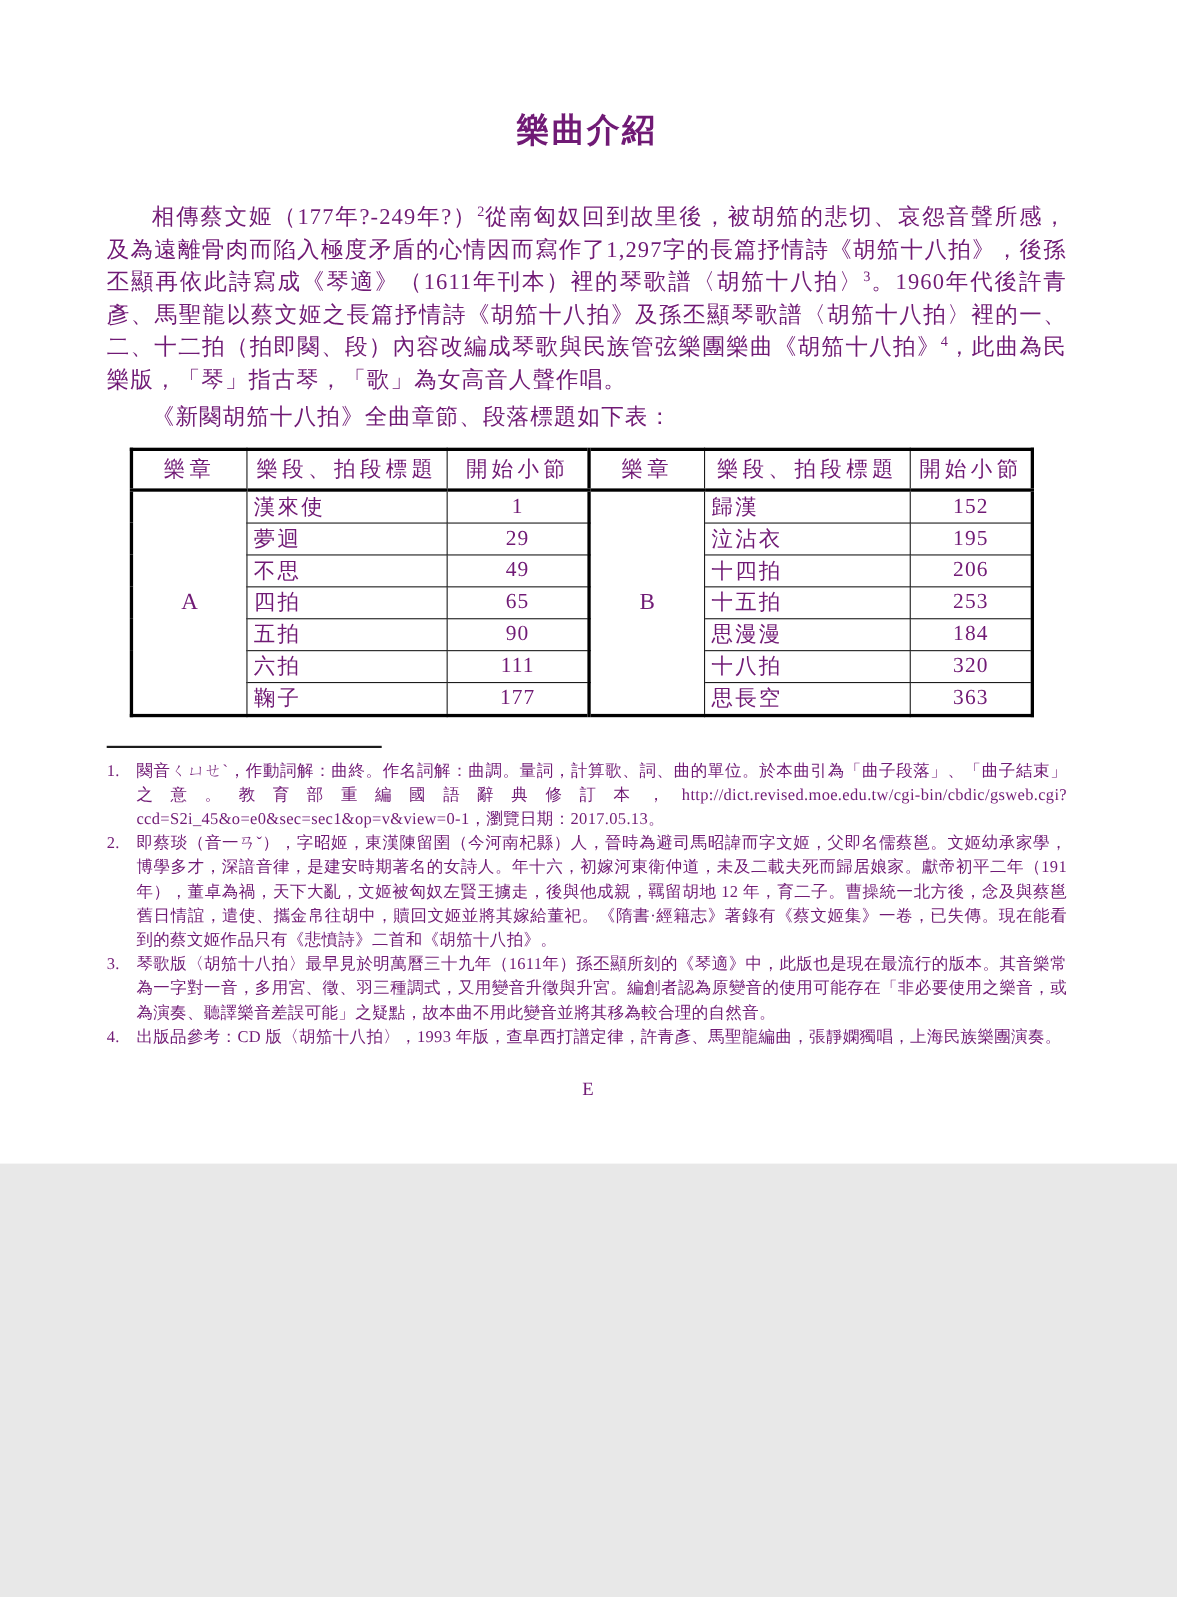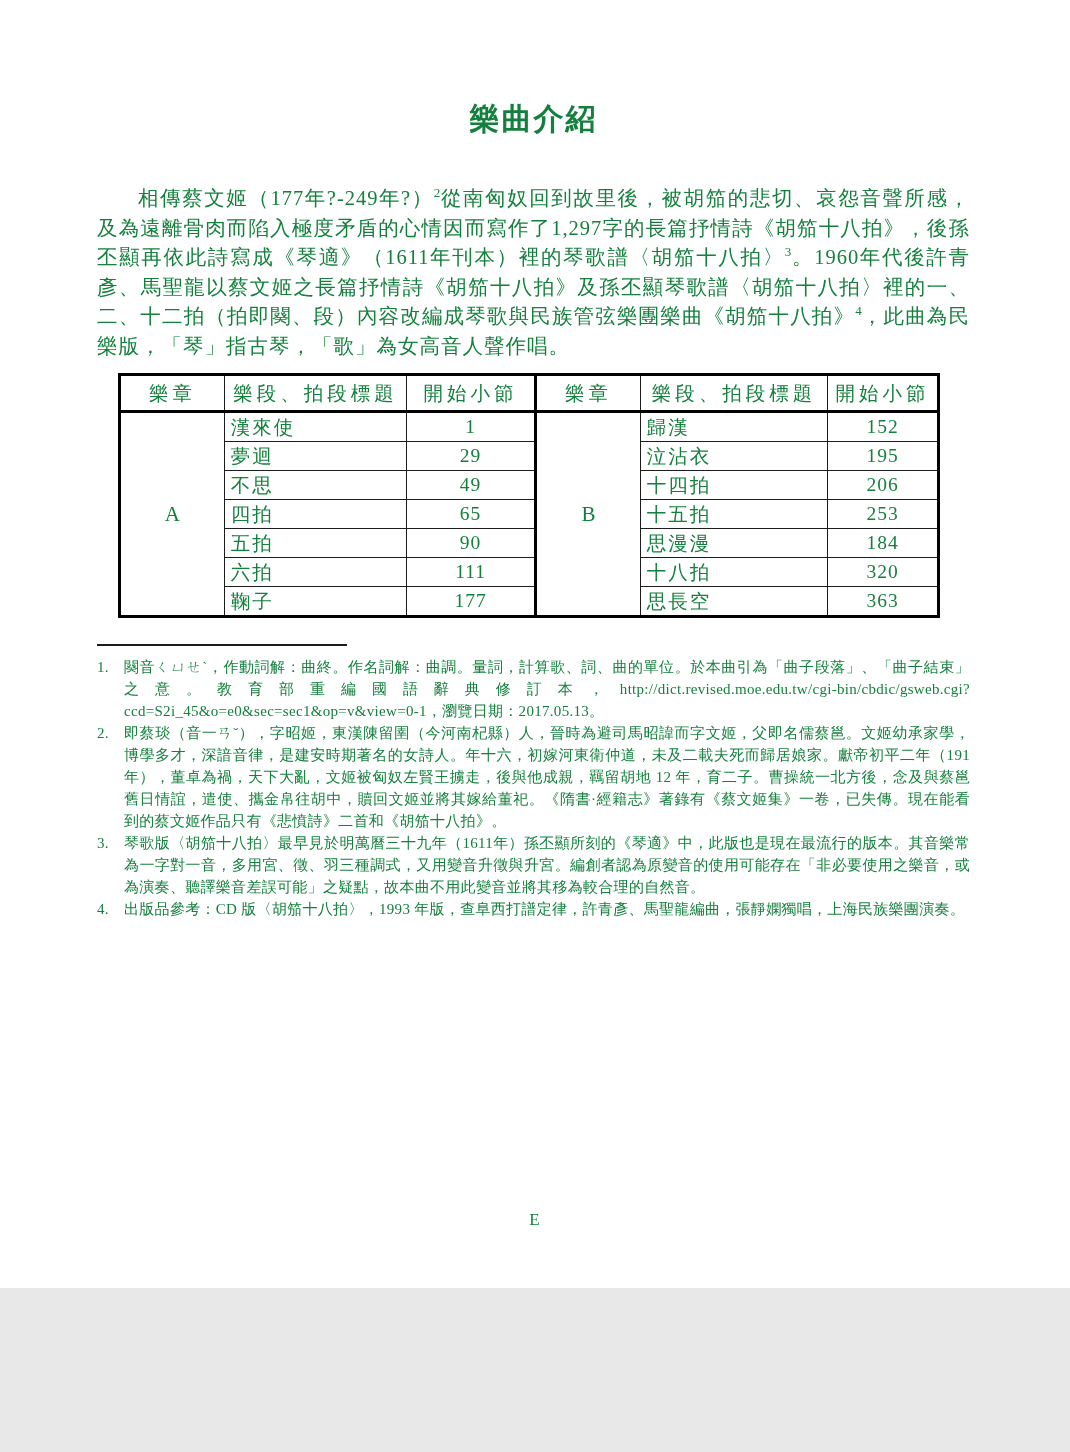--- a/index.html
+++ b/index.html
@@ -1,25 +1,25 @@
 <!DOCTYPE html>
 <html><head>
 <meta charset="utf-8">
 <style>
   html, body { margin: 0; padding: 0; background: #e8e8e8; }
   .page {
     position: relative;
     width: 1070px;
-    height: 1288px;
+    height: 1058px;
     margin: 0 auto;
     background: #ffffff;
     box-sizing: border-box;
     padding: 98px 100px 0 97px;
     font-family: "Liberation Serif", "DejaVu Serif", serif;
-    color: #15803d;
+    color: #701a75;
     overflow: hidden;
   }
   .title {
     margin: 0;
     text-align: center;
     font-size: 30px;
     font-weight: 600;
     letter-spacing: 2px;
     line-height: 42px;
   }
@@ -96,20 +96,21 @@
 <div class="page">
 
   <h1 class="title">樂曲介紹</h1>
 
   <div class="body-text">
 
     <p class="para"><span>相傳蔡文姬（177年?-249年?）</span><sup class="fnref">2</sup><span>從南匈奴回到故里後，被胡笳的悲切、哀怨音聲所感，及為遠離骨肉而陷入極度矛盾的心情因而寫作了1,297字的長篇抒情詩《胡笳十八拍》，後孫丕顯再依此詩寫成《琴適》（1611年刊本）裡的琴歌譜〈胡笳十八拍〉</span><sup class="fnref">3</sup><span>。1960年代後許青彥、馬聖龍以蔡文姬之長篇抒情詩《胡笳十八拍》及孫丕顯琴歌譜〈胡笳十八拍〉裡的一、二、十二拍（拍即闋、段）內容改編成琴歌與民族管弦樂團樂曲《胡笳十八拍》</span><sup class="fnref">4</sup><span>，此曲為民樂版，「琴」指古琴，「歌」為女高音人聲作唱。</span></p>
 
 
 
+    <p class="para para-last"><span>《新闋胡笳十八拍》全曲章節、段落標題如下表：</span></p>
   </div>
 
   <table class="structure">
     <colgroup>
       <col style="width:104px">
         <col style="width:181px">
         <col style="width:128px">
       <col style="width:104px">
         <col style="width:186px">
         <col style="width:110px">

